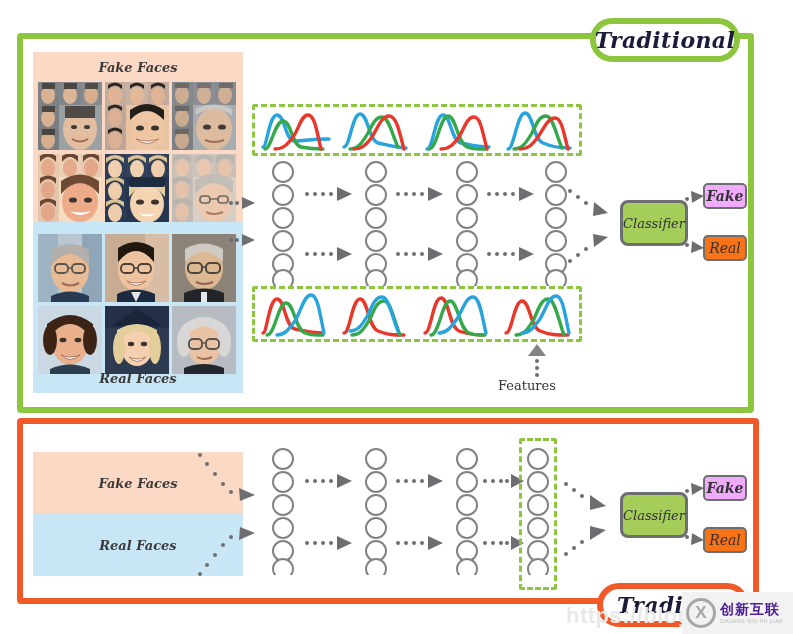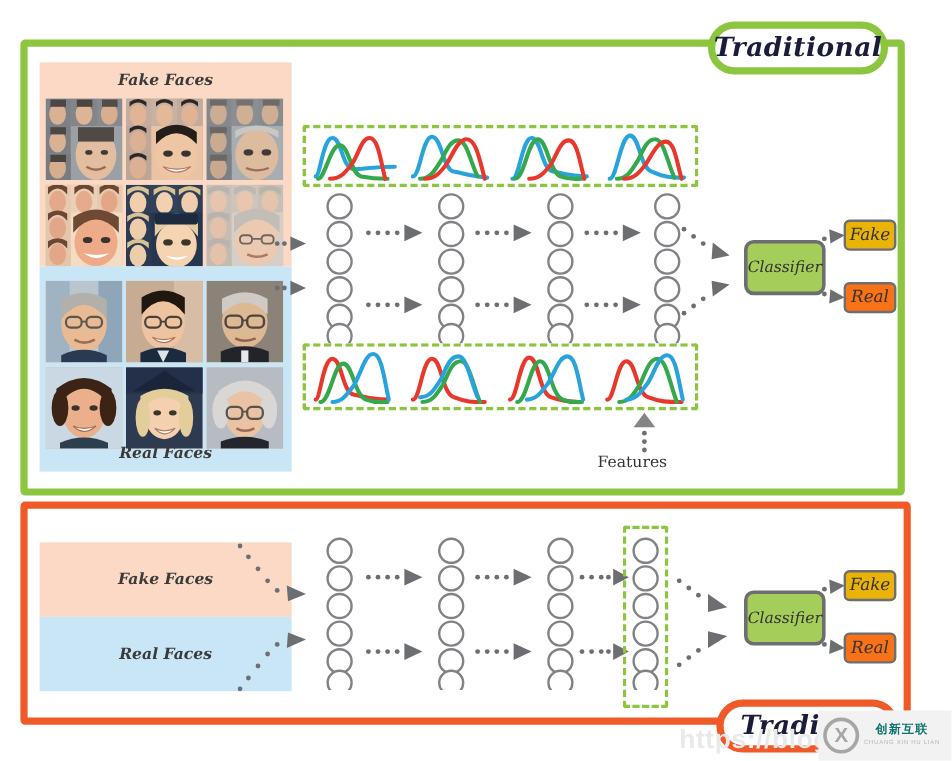--- a/index.html
+++ b/index.html
@@ -69,21 +69,21 @@
   .classifier{
     position:absolute;box-sizing:border-box;background:#a5cd5a;border:3px solid #6d6e71;
     border-radius:8px;display:flex;align-items:center;justify-content:center;
     font-family:"DejaVu Serif", serif;font-style:italic;font-size:13px;color:#333;margin-left:12px;
   }
   .outbox{
     position:absolute;box-sizing:border-box;border:2px solid #6d6e71;border-radius:5px;
     display:flex;align-items:center;justify-content:center;
     font-family:"DejaVu Serif", serif;font-style:italic;font-size:14px;color:#333;
   }
-  .out-fake{background:#eab308;}
+  .out-fake{background:#f0abfc;font-weight:bold;}
   .out-real{background:#f97316;}
 
   #clf-top{left:608px;top:200px;width:68px;height:46px;}
   #fake-top{left:703px;top:183px;width:44px;height:26px;}
   #real-top{left:703px;top:235px;width:44px;height:26px;}
   #clf-bot{left:608px;top:492px;width:68px;height:46px;}
   #fake-bot{left:703px;top:475px;width:44px;height:26px;}
   #real-bot{left:703px;top:527px;width:44px;height:26px;}
 
   
@@ -109,21 +109,21 @@
   #wm-logo{
     position:absolute;left:682px;top:592px;width:111px;height:42px;background:#f2f2f2;
     display:flex;align-items:center;gap:4px;padding-left:4px;box-sizing:border-box;z-index:9;
   }
   #wm-logo .cx{
     width:30px;height:30px;border-radius:50%;border:3px solid #a6a6a6;color:#a6a6a6;
     display:flex;align-items:center;justify-content:center;font-size:17px;font-weight:bold;
     font-family:"Liberation Sans", sans-serif;box-sizing:border-box;flex:0 0 auto;
   }
   #wm-logo .tx{display:flex;flex-direction:column;line-height:1;}
-  #wm-logo .tx b{font-size:10px;color:#0f766e;font-family:"DejaVu Sans", sans-serif;letter-spacing:1px;text-align:center;}
+  #wm-logo .tx b{font-size:14px;color:#4c1d95;font-family:"DejaVu Sans", sans-serif;letter-spacing:1px;}
   #wm-logo .tx s{font-size:5px;color:#b5b5b5;text-decoration:none;letter-spacing:.6px;margin-top:3px;
     font-family:"Liberation Sans", sans-serif;}
 </style>
 </head>
 <body>
 
 <div class="stage">
 
   <div class="frame" id="fakespotter-frame"></div>
 

